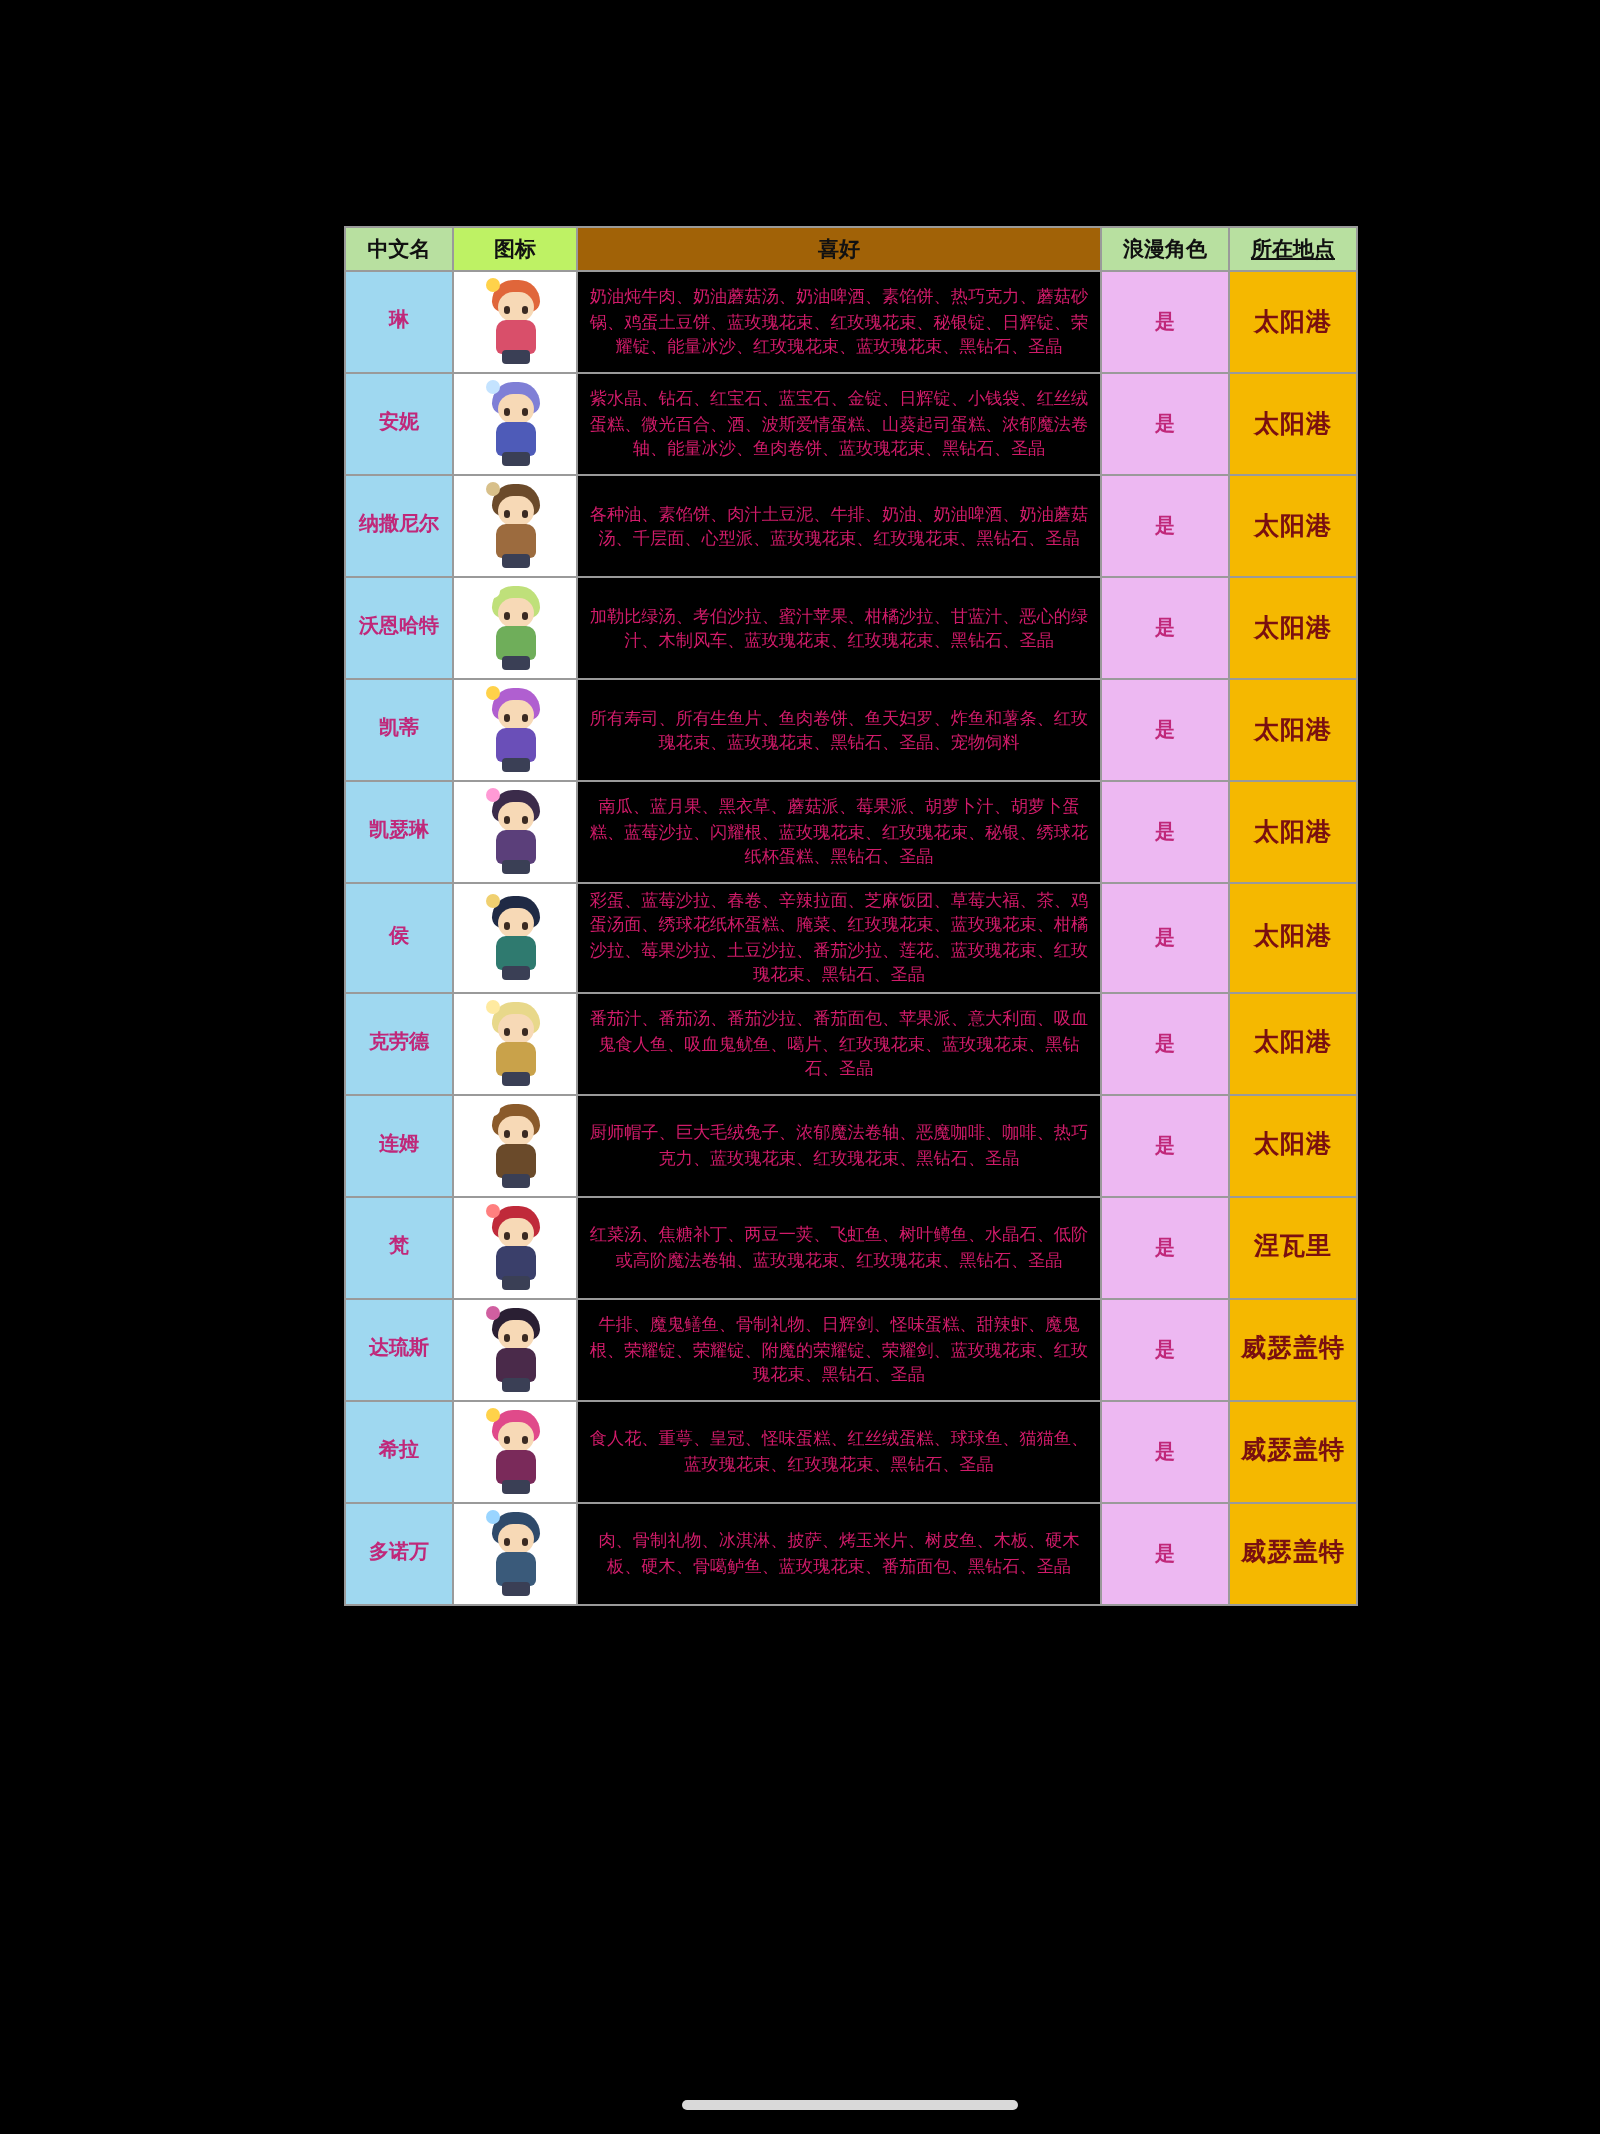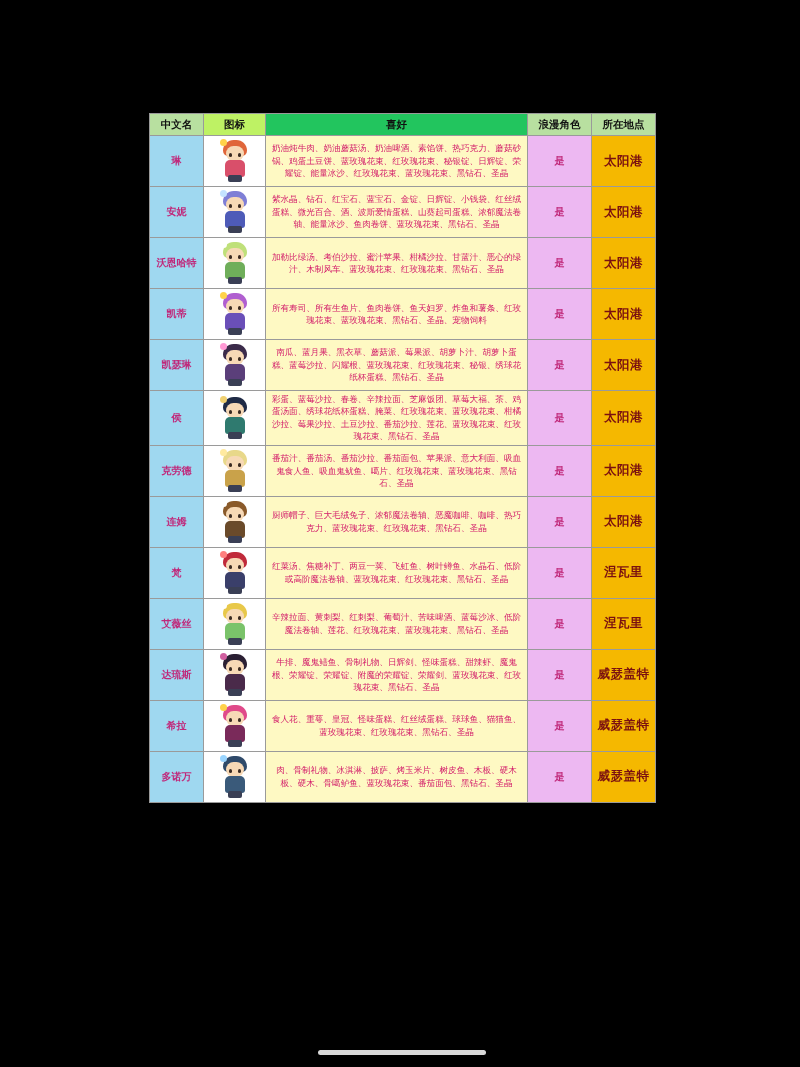--- a/index.html
+++ b/index.html
@@ -7,20 +7,21 @@
     margin: 0; padding: 0;
     width: 800px; height: 1067px;
     background: #000;
     font-family: "Liberation Sans", sans-serif;
   }
   #page {
     position: relative;
     width: 728px; height: 1067px;
     background: #000;
     overflow: hidden;
+    margin-left: 23px;
   }
   
   #phone {
     position: absolute;
     left: 149px; top: 0px;
     width: 506px; height: 1067px;
     background: #000;
   }
   #content {
     position: absolute;
@@ -44,44 +45,44 @@
   thead th {
     background: #b8e0a0;
     color: #111;
     font-size: 10.5px;
     font-weight: bold;
     height: 22px;
     padding: 3px 2px;
   }
   th.c-name { background: #b8e0a0; }
   th.c-icon { background: #bef264; }
-  th.c-like { background: #22c55e; }
+  th.c-like { background: #a16207; }
   th.c-rom  { background: #b8e0a0; }
-  th.c-loc  { background: #b8e0a0; }
+  th.c-loc  { background: #b8e0a0; text-decoration: underline; }
 
   
   col.w-name { width: 54px; }
   col.w-icon { width: 62px; }
   col.w-like { width: 262px; }
   col.w-rom  { width: 64px; }
   col.w-loc  { width: 64px; }
 
   td.name {
     background: #9fd8f0;
     color: #c0287a;
     font-size: 10px;
     font-weight: bold;
     line-height: 1.2;
   }
   td.icon {
     background: #ffffff;
     padding: 1px;
   }
   td.like {
-    background: #fef9c3;
+    background: #000000;
     color: #d21b6a;
     font-size: 8.6px;
     line-height: 1.45;
     text-align: center;
     padding: 4px 5px;
   }
   td.rom {
     background: #edb8f2;
     color: #c0287a;
     font-size: 10px;
@@ -209,20 +210,37 @@
                   <div class="eyeR"></div>
                   <div class="body" style="background:#4e5bb8"></div>
                   <div class="legs"></div>
                 </div>
               </td>
               <td class="like">紫水晶、钻石、红宝石、蓝宝石、金锭、日辉锭、小钱袋、红丝绒蛋糕、微光百合、酒、波斯爱情蛋糕、山葵起司蛋糕、浓郁魔法卷轴、能量冰沙、鱼肉卷饼、蓝玫瑰花束、黑钻石、圣晶</td>
               <td class="rom">是</td>
               <td class="loc">太阳港</td>
             </tr>
             <tr>
+              <td class="name">纳撒尼尔</td>
+              <td class="icon">
+                <div class="sprite">
+                  <div class="hair" style="background:#6b4a2a"></div>
+                  <div class="acc" style="background:#d8c08a"></div>
+                  <div class="head"></div>
+                  <div class="eyeL"></div>
+                  <div class="eyeR"></div>
+                  <div class="body" style="background:#9c6b3e"></div>
+                  <div class="legs"></div>
+                </div>
+              </td>
+              <td class="like">各种油、素馅饼、肉汁土豆泥、牛排、奶油、奶油啤酒、奶油蘑菇汤、千层面、心型派、蓝玫瑰花束、红玫瑰花束、黑钻石、圣晶</td>
+              <td class="rom">是</td>
+              <td class="loc">太阳港</td>
+            </tr>
+            <tr>
               <td class="name">沃恩哈特</td>
               <td class="icon">
                 <div class="sprite">
                   <div class="hair" style="background:#bfe07a"></div>
                   <div class="acc" style="background:#ffffff"></div>
                   <div class="head"></div>
                   <div class="eyeL"></div>
                   <div class="eyeR"></div>
                   <div class="body" style="background:#6fae5a"></div>
                   <div class="legs"></div>
@@ -324,37 +342,20 @@
                   <div class="hair" style="background:#c02a3a"></div>
                   <div class="acc" style="background:#ff7f7f"></div>
                   <div class="head"></div>
                   <div class="eyeL"></div>
                   <div class="eyeR"></div>
                   <div class="body" style="background:#3a3f6a"></div>
                   <div class="legs"></div>
                 </div>
               </td>
               <td class="like">红菜汤、焦糖补丁、两豆一荚、飞虹鱼、树叶鳟鱼、水晶石、低阶或高阶魔法卷轴、蓝玫瑰花束、红玫瑰花束、黑钻石、圣晶</td>
-              <td class="rom">是</td>
-              <td class="loc">涅瓦里</td>
-            </tr>
-            <tr>
-              <td class="name">艾薇丝</td>
-              <td class="icon">
-                <div class="sprite">
-                  <div class="hair" style="background:#e8c84a"></div>
-                  <div class="acc" style="background:#ffffff"></div>
-                  <div class="head"></div>
-                  <div class="eyeL"></div>
-                  <div class="eyeR"></div>
-                  <div class="body" style="background:#7ac36a"></div>
-                  <div class="legs"></div>
-                </div>
-              </td>
-              <td class="like">辛辣拉面、黄刺梨、红刺梨、葡萄汁、苦味啤酒、蓝莓沙冰、低阶魔法卷轴、莲花、红玫瑰花束、蓝玫瑰花束、黑钻石、圣晶</td>
               <td class="rom">是</td>
               <td class="loc">涅瓦里</td>
             </tr>
             <tr>
               <td class="name">达琉斯</td>
               <td class="icon">
                 <div class="sprite">
                   <div class="hair" style="background:#2a1f33"></div>
                   <div class="acc" style="background:#d05fa0"></div>
                   <div class="head"></div>

